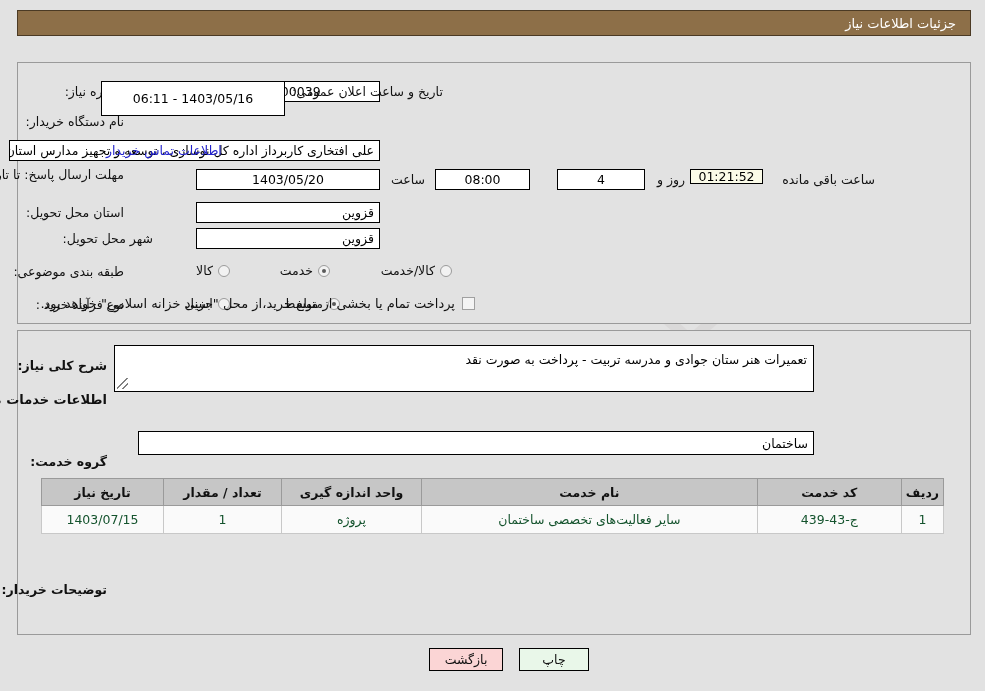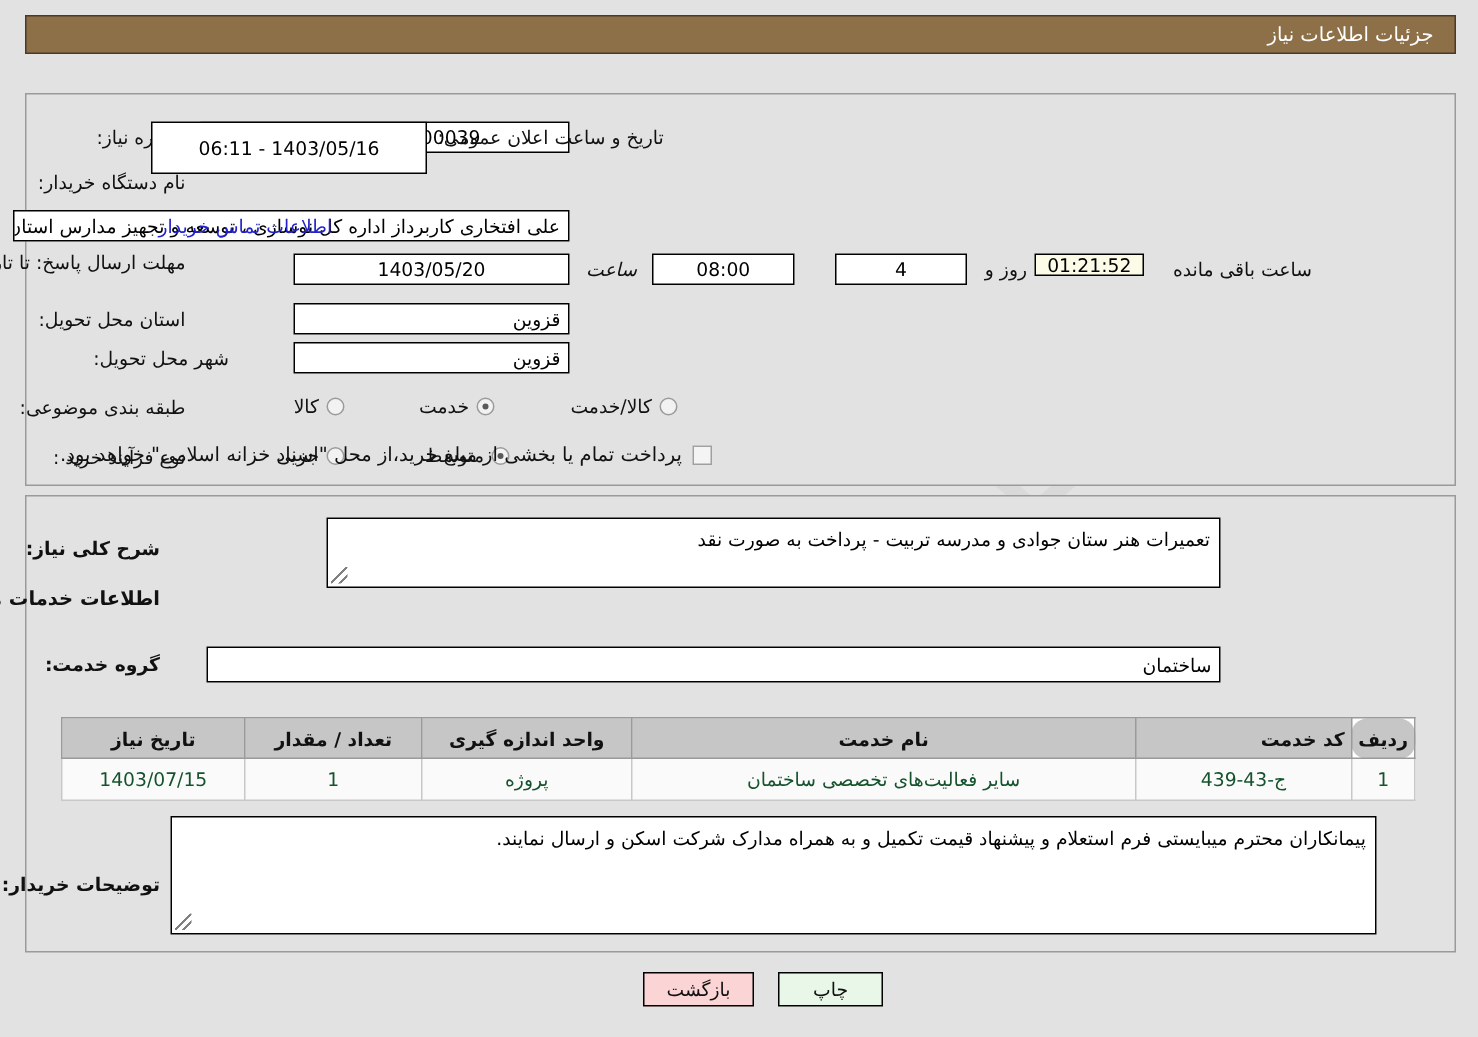--- a/index.html
+++ b/index.html
@@ -222,21 +222,21 @@
   <div class="fld center" style="left:101px; top:81px; width:184px; height:35px;">1403/05/16 - 06:11</div>
 
   <div class="lbl" style="right:861px; top:114px;">نام دستگاه خریدار:</div>
 
   <div class="lbl" style="right:861px; top:143px;">ایجاد کننده درخواست:</div>
   <div class="fld right" style="right:605px; top:140px; width:371px; height:21px;">علی افتخاری کاربرداز اداره کل نوسازی ، توسعه و تجهیز مدارس استان قزوین</div>
   <div class="linktext" style="left:106px; top:143px;">اطلاعات تماس خریدار</div>
 
   <div class="lbl" style="right:861px; top:166px; width:106px; line-height:1.5;">مهلت ارسال پاسخ: تا تاریخ:</div>
   <div class="fld center" style="right:605px; top:169px; width:184px; height:21px;">1403/05/20</div>
-  <div class="lbl" style="right:560px; top:172px;font-style:italic;">ساعت</div>
+  <div class="lbl" style="right:560px; top:172px;">ساعت</div>
   <div class="fld center" style="right:455px; top:169px; width:95px; height:21px;">08:00</div>
   <div class="fld center" style="right:340px; top:169px; width:88px; height:21px;">4</div>
   <div class="lbl" style="right:300px; top:172px;">روز و</div>
   <div class="fld timer" style="right:222px; top:169px; width:73px; height:15px;">01:21:52</div>
   <div class="lbl" style="right:110px; top:172px;">ساعت باقی مانده</div>
 
   <div class="lbl" style="right:861px; top:205px;">استان محل تحویل:</div>
   <div class="fld right" style="right:605px; top:202px; width:184px; height:21px;">قزوین</div>
 
   <div class="lbl" style="right:832px; top:231px;">شهر محل تحویل:</div>
@@ -266,51 +266,50 @@
     <span class="radio-lbl">متوسط</span>
   </div>
   <div class="chk-wrap" style="right:510px; top:296px;">
     <span class="chk"></span>
     <span class="chk-lbl">پرداخت تمام یا بخشی از مبلغ خرید،از محل "اسناد خزانه اسلامی" خواهد بود.</span>
   </div>
 
   <div class="panel" id="panel-details"></div>
 
   <div class="lbl bold" style="right:878px; top:358px;">شرح کلی نیاز:</div>
-  <div class="ta" style="right:171px; top:345px; width:596px; height:47px;">تعمیرات  هنر ستان جوادی و مدرسه تربیت - پرداخت به صورت نقد</div>
+  <div class="ta" style="right:171px; top:345px; width:700px; height:47px;">تعمیرات  هنر ستان جوادی و مدرسه تربیت - پرداخت به صورت نقد</div>
 
   <div class="section-head" style="right:878px; top:392px;">اطلاعات خدمات مورد نیاز</div>
 
-  <div class="lbl bold" style="right:878px; top:435px;">گروه خدمت:</div>
+  <div class="lbl bold" style="right:878px; top:454px;">گروه خدمت:</div>
   <div class="fld right" style="right:171px; top:431px; width:676px; height:24px;">ساختمان</div>
 
   <div class="tbl-wrap">
     <table class="items">
       <thead>
         <tr>
-          <th style="width:42px;border-radius:11px;">ردیف</th>
-          <th style="width:144px;text-align:right;">کد خدمت</th>
+          <th style="width:42px;">ردیف</th>
+          <th style="width:144px;">کد خدمت</th>
           <th>نام خدمت</th>
           <th style="width:140px;">واحد اندازه گیری</th>
           <th style="width:118px;">تعداد / مقدار</th>
           <th style="width:122px;">تاریخ نیاز</th>
         </tr>
       </thead>
       <tbody>
         <tr>
           <td>1</td>
           <td>ج-43-439</td>
           <td>سایر فعالیت‌های تخصصی ساختمان</td>
           <td>پروژه</td>
           <td>1</td>
           <td>1403/07/15</td>
         </tr>
       </tbody>
     </table>
   </div>
 
   <div class="lbl bold" style="right:878px; top:582px;">توضیحات خریدار:</div>
-  <div class="ta" style="right:67px; top:544px; width:804px; height:79px;">پیمانکاران محترم میبایستی فرم استعلام و پیشنهاد قیمت تکمیل و به همراه مدارک شرکت اسکن و ارسال نمایند.</div>
 
   <div class="btn print" style="left:519px; top:648px; width:70px;">چاپ</div>
   <div class="btn back" style="left:429px; top:648px; width:74px;">بازگشت</div>
 
 </div>
 
 </body></html>

